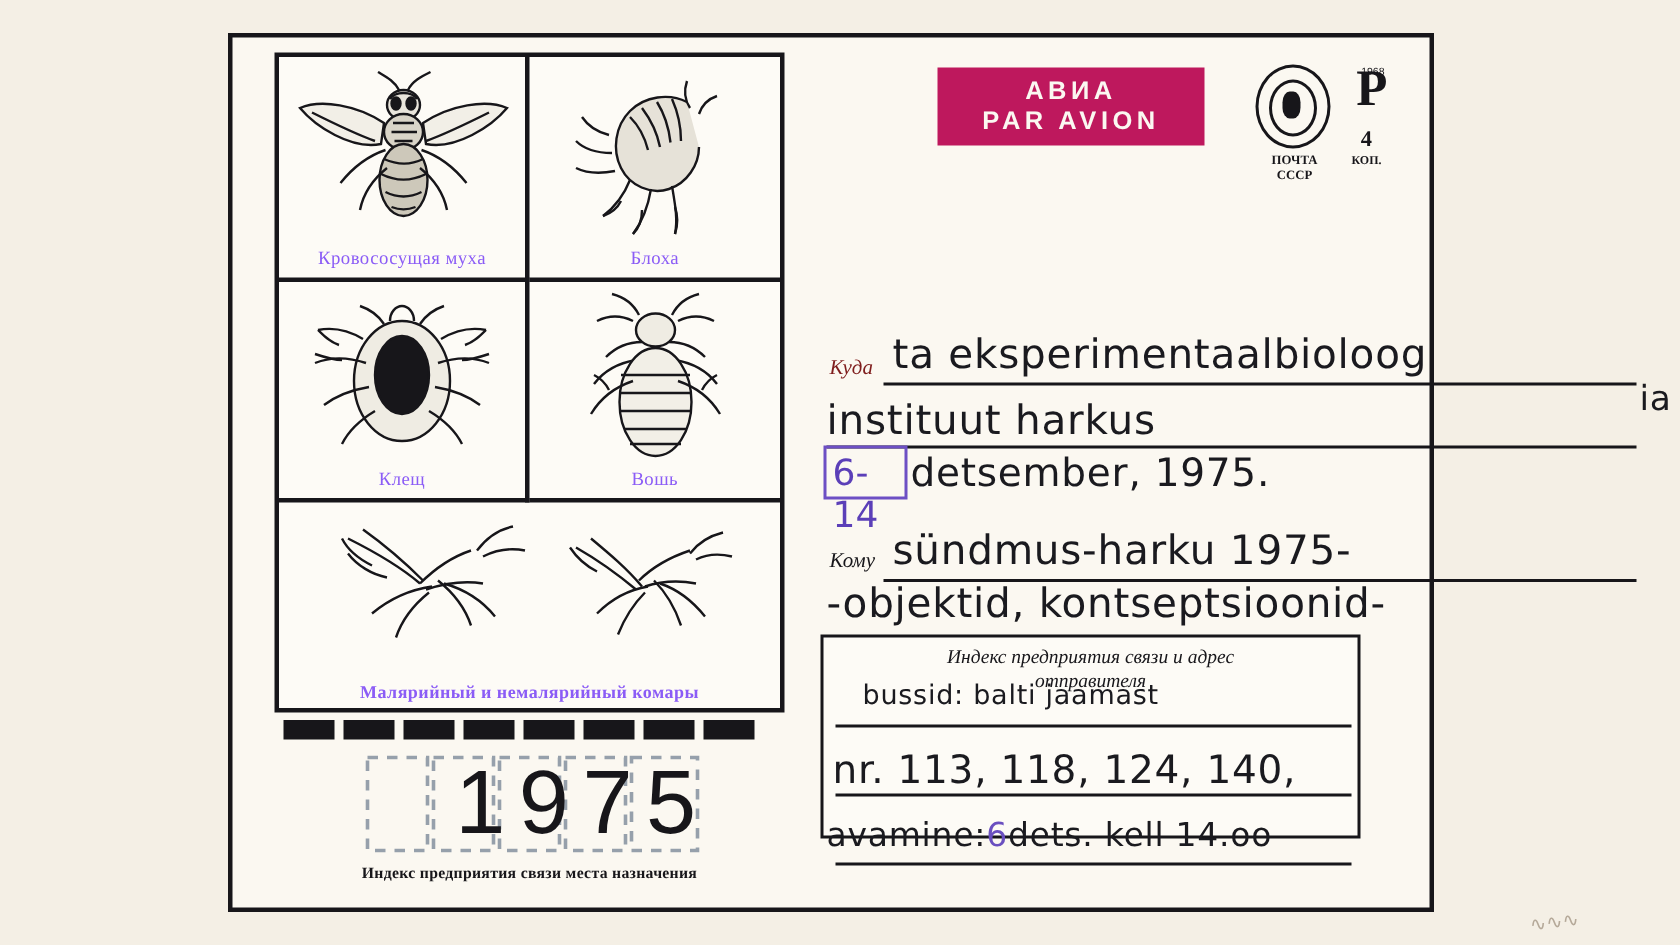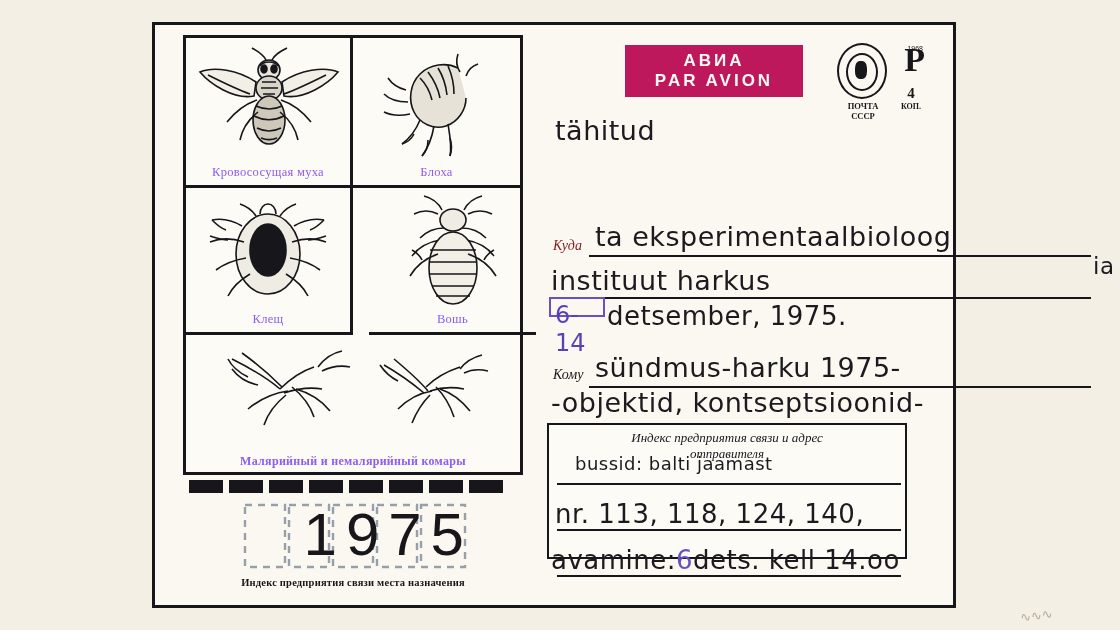--- a/index.html
+++ b/index.html
@@ -44,21 +44,21 @@
     background: #fdfbf6;
   }
   .cell {
     position: absolute;
     box-sizing: border-box;
     overflow: hidden;
   }
   .cell-tl { left: 0; top: 0; width: 50%; height: 150px; border-right: 3px solid #17161a; border-bottom: 3px solid #17161a; }
   .cell-tr { left: 50%; top: 0; width: 50%; height: 150px; border-bottom: 3px solid #17161a; }
   .cell-ml { left: 0; top: 150px; width: 50%; height: 147px; border-right: 3px solid #17161a; border-bottom: 3px solid #17161a; }
-  .cell-mr { left: 50%; top: 150px; width: 50%; height: 147px; border-bottom: 3px solid #17161a; margin-left: 16px; }
+  .cell-mr { left: 50%; top: 150px; width: 50%; height: 147px; border-bottom: 3px solid #17161a; }
   .cell-bot { left: 0; top: 297px; width: 100%; height: 137px; padding-left: 32px; }
 
   .cell-caption {
     position: absolute;
     left: 0;
     right: 0;
     bottom: 5px;
     text-align: center;
     font-family: "Liberation Serif", serif;
     font-size: 12.5px;
@@ -262,21 +262,21 @@
   }
   .underline-m {
     position: absolute;
     left: 434px; top: 361px;
     width: 502px; height: 2px;
     background: #17161a;
   }
   .date-box {
     position: absolute;
     left: 394px; top: 272px;
-    width: 56px; height: 20px;
+    width: 56px; height: 36px;
     border: 2px solid #6d4fc4;
     box-sizing: border-box;
   }
   .date-box span {
     position: absolute;
     left: 4px; top: 2px;
     font-family: "DejaVu Sans", sans-serif;
     font-size: 24px;
     color: #5b3fb8;
   }
@@ -307,21 +307,21 @@
     left: 8px;
     width: 344px;
     height: 2px;
     background: #17161a;
   }
   .sl1 { top: 58px; }
   .sl2 { top: 104px; }
   .sl3 { top: 150px; }
   .hw-s1 { left: 420px; top: 428px; font-size: 18px; }
   .hw-s2 { left: 400px; top: 474px; font-size: 26px; }
-  .hw-s3 { left: 396px; top: 520px; font-size: 26px; }
+  .hw-s3 { left: 396px; top: 520px; font-size: 22px; }
   .hw-s3 .violet { color: #6a4fc0; }
 
   .scribble {
     position: absolute;
     left: 1020px;
     top: 608px;
     font-family: "DejaVu Sans", sans-serif;
     font-size: 13px;
     color: #b5a999;
     transform: rotate(-7deg);
@@ -472,21 +472,20 @@
       <div class="emblem"></div>
       <div class="mark">Р</div>
       <div class="year">1968</div>
       <div class="post">ПОЧТА СССР</div>
       <div class="denom">
         <span>4</span>
         <small>КОП.</small>
       </div>
     </div>
 
-    <div class="hw hw-tahitud">tähitud</div>
 
     <div class="lbl-kuda">Куда</div>
     <div class="hw hw-l1">ta eksperimentaalbioloog</div>
     <div class="hw hw-l1-tail">ia</div>
     <div class="underline-k"></div>
     <div class="hw hw-l2">instituut  harkus</div>
     <div class="underline-k2"></div>
     <div class="date-box">
       <span>6-14</span>
     </div>

